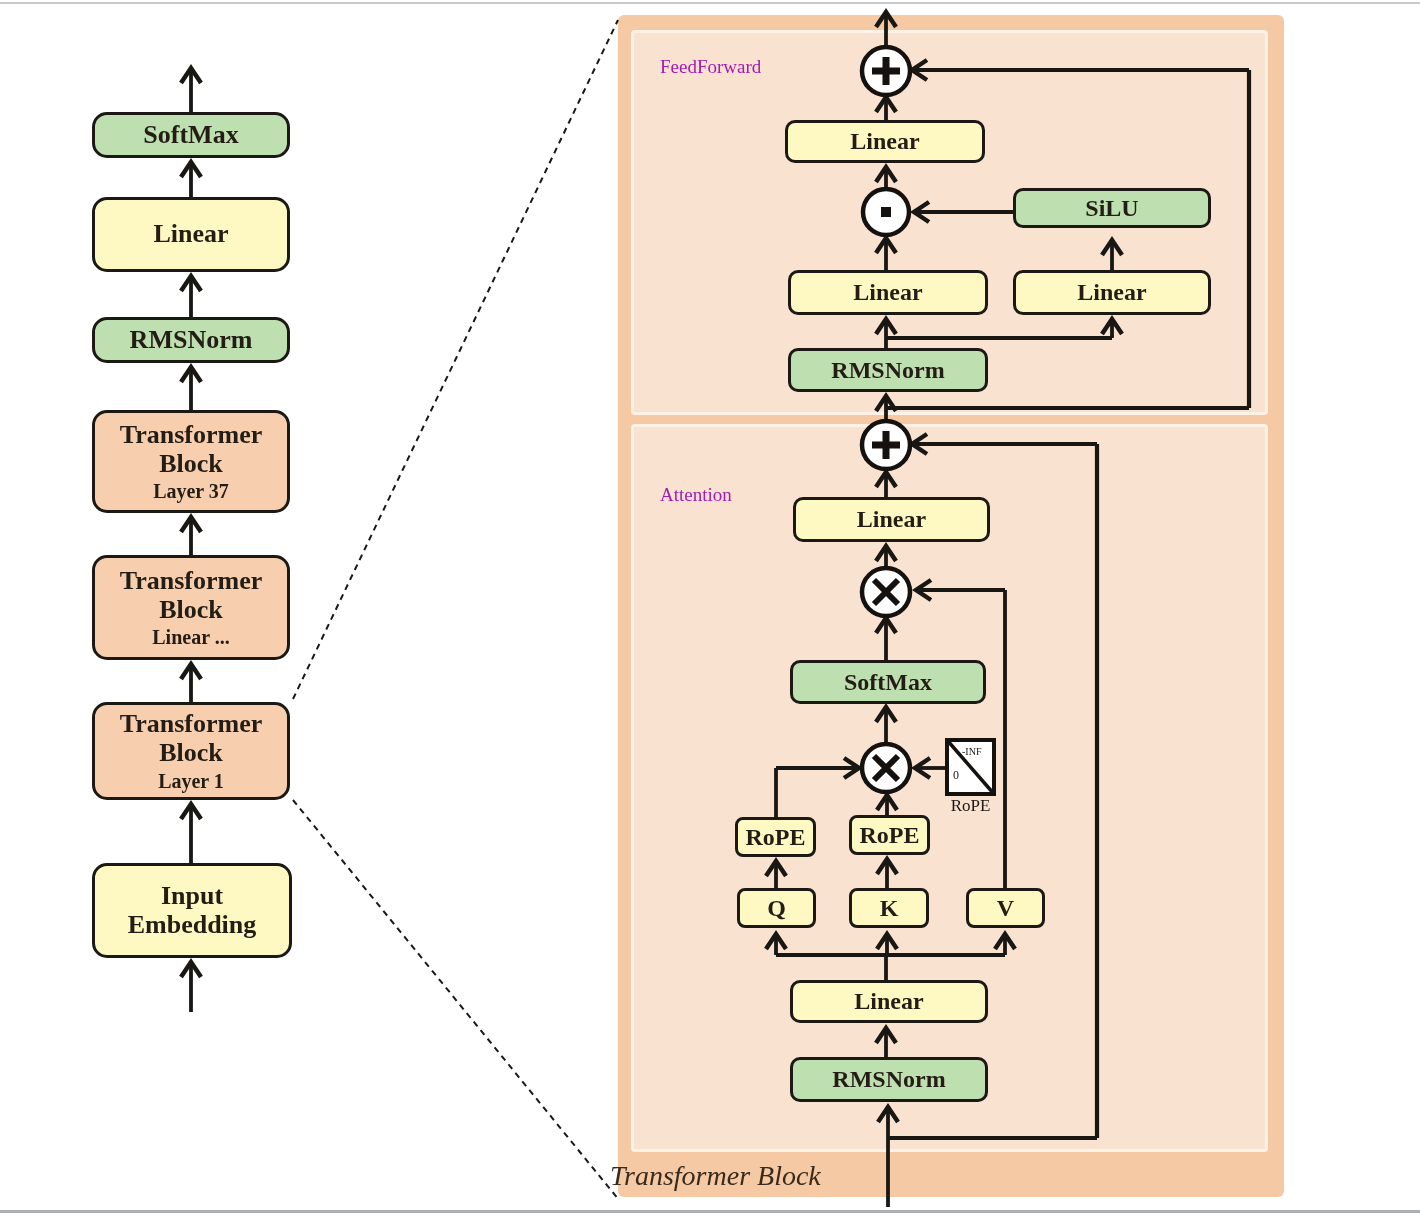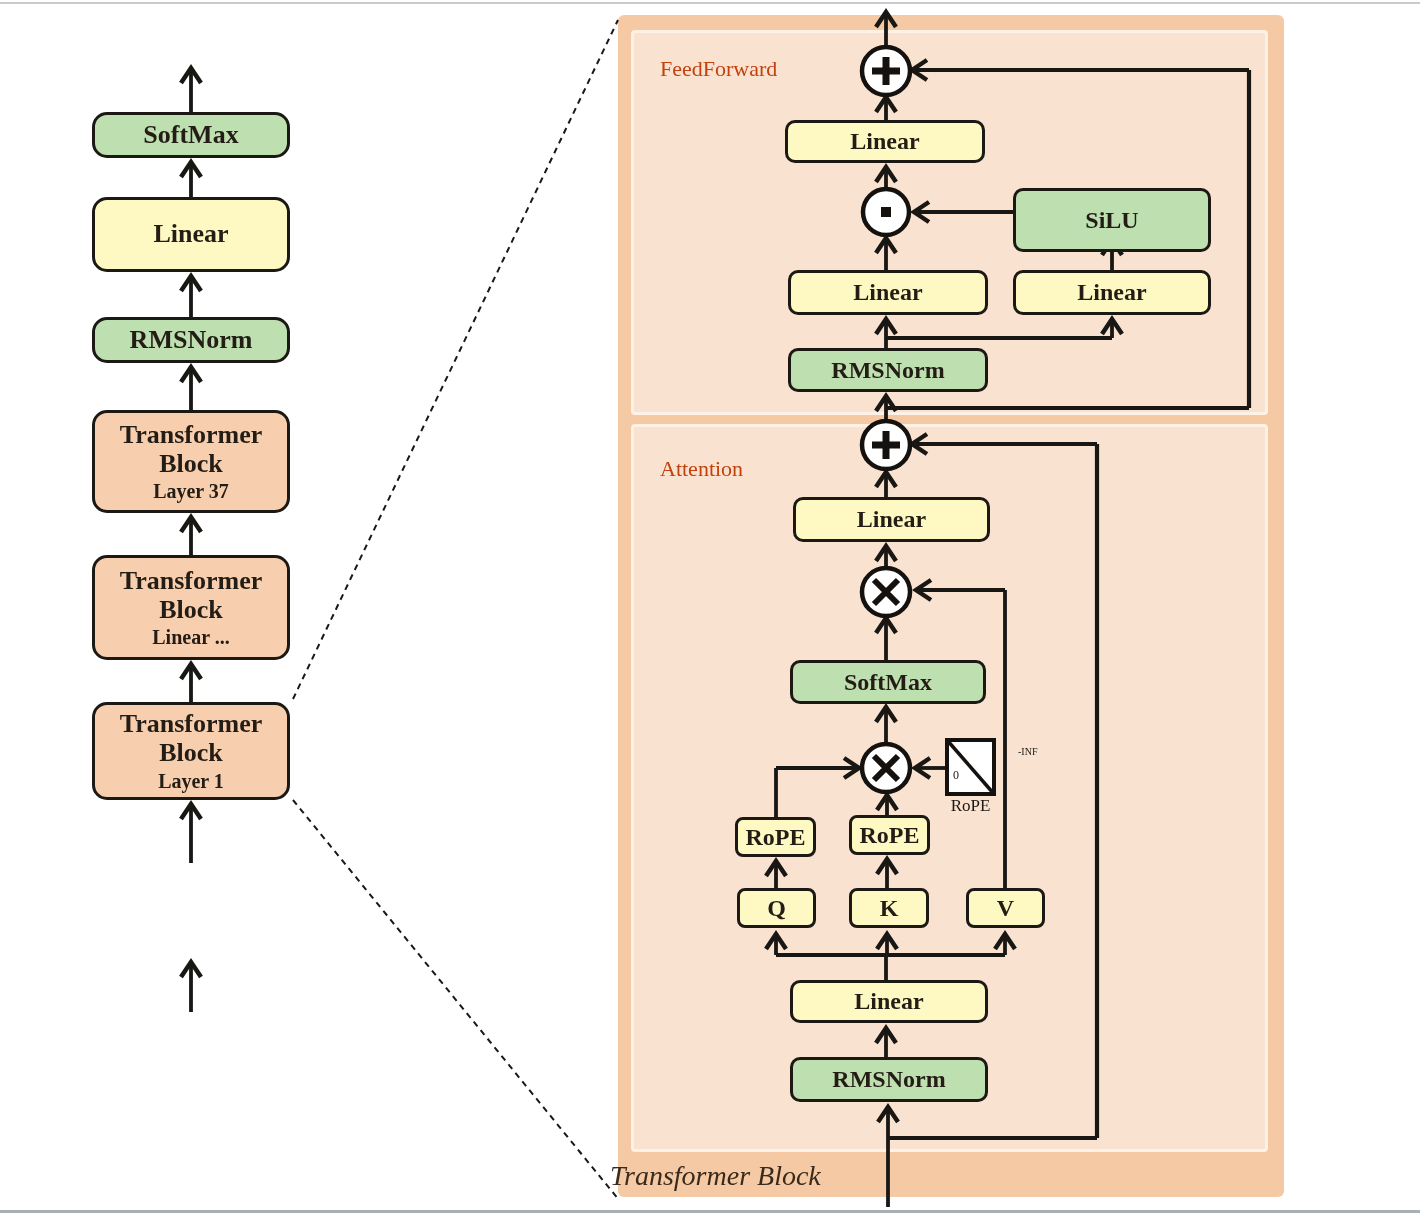--- a/index.html
+++ b/index.html
@@ -11,21 +11,21 @@
   .panel-outer{background:#f4c9a3;border-radius:6px;}
   .panel-inner{background:#fae2d0;border:3px solid #fdf2e5;border-radius:4px;box-sizing:border-box;}
   .box{position:absolute;z-index:3;display:flex;flex-direction:column;align-items:center;justify-content:center;
        border:3px solid #1c1914;border-radius:10px;box-sizing:border-box;font-size:24px;line-height:1.1;
        text-align:center;font-weight:bold;}
   .box.big{border-radius:15px;font-size:26px;}
   .green{background:#bedfb0;}
   .blue{background:#fef9c3;}
   .orange{background:#f8cfae;}
   .layer-line{font-size:20px;margin-top:2px;}
-  .section-label{position:absolute;z-index:3;font-size:22px;color:#c2410c;}
+  .section-label{position:absolute;z-index:3;font-size:19px;color:#a21caf;}
   .panel-title{position:absolute;z-index:3;font-size:28px;color:#3a2a1c;}
   .mask-text{position:absolute;z-index:4;color:#1c1914;}
   svg .ln{stroke:#191714;stroke-width:3.8;fill:none;}
   svg .lnth{stroke:#191714;stroke-width:4.2;fill:none;}
   svg .chev{stroke:#191714;stroke-width:4.5;fill:none;stroke-linejoin:miter;}
   svg .circ{fill:#ffffff;stroke:#14110e;stroke-width:4.5;}
   svg .op{stroke:#14110e;stroke-width:7;fill:none;}
   svg .opx{stroke:#14110e;stroke-width:6;fill:none;}
   svg .dash{stroke:#1a1714;stroke-width:2;fill:none;stroke-dasharray:6 5;}
 </style>
@@ -167,29 +167,33 @@
   <div class="box big orange" style="left:92px;top:555px;width:198px;height:105px;">
     <span>Transformer</span>
     <span>Block</span>
     <span class="layer-line">Linear ...</span>
   </div>
   <div class="box big orange" style="left:92px;top:702px;width:198px;height:98px;">
     <span>Transformer</span>
     <span>Block</span>
     <span class="layer-line">Layer 1</span>
   </div>
+  <div class="box big blue" style="left:92px;top:863px;width:200px;height:95px;">
+    <span>Input</span>
+    <span>Embedding</span>
+  </div>
 
   <div class="section-label" style="left:660px;top:56px;">FeedForward</div>
-  <div class="section-label" style="left:660px;top:456px;">Attention</div>
+  <div class="section-label" style="left:660px;top:484px;">Attention</div>
   <div class="panel-title" style="left:610px;top:1160px;font-style:italic;">Transformer Block</div>
 
   <div class="box blue" style="left:785px;top:120px;width:200px;height:43px;">
     <span>Linear</span>
   </div>
-  <div class="box green" style="left:1013px;top:188px;width:198px;height:64px;">
+  <div class="box green" style="left:1013px;top:188px;width:198px;height:40px;">
     <span>SiLU</span>
   </div>
   <div class="box blue" style="left:788px;top:270px;width:200px;height:45px;">
     <span>Linear</span>
   </div>
   <div class="box blue" style="left:1013px;top:270px;width:198px;height:45px;">
     <span>Linear</span>
   </div>
   <div class="box green" style="left:788px;top:348px;width:200px;height:44px;">
     <span>RMSNorm</span>
@@ -216,17 +220,17 @@
   <div class="box blue" style="left:966px;top:888px;width:79px;height:40px;border-radius:8px;">
     <span>V</span>
   </div>
   <div class="box blue" style="left:790px;top:980px;width:198px;height:43px;">
     <span>Linear</span>
   </div>
   <div class="box green" style="left:790px;top:1057px;width:198px;height:45px;">
     <span>RMSNorm</span>
   </div>
 
-  <div class="mask-text" style="left:1018px;top:746px;font-size:10px;">-INF</div>
+  <div class="mask-text" style="left:962px;top:746px;font-size:10px;">-INF</div>
   <div class="mask-text" style="left:953px;top:768px;font-size:12px;">0</div>
   <div class="mask-text" style="left:947px;top:796px;width:47px;text-align:center;font-size:17px;">RoPE</div>
 
 </div>
 
 </body></html>

